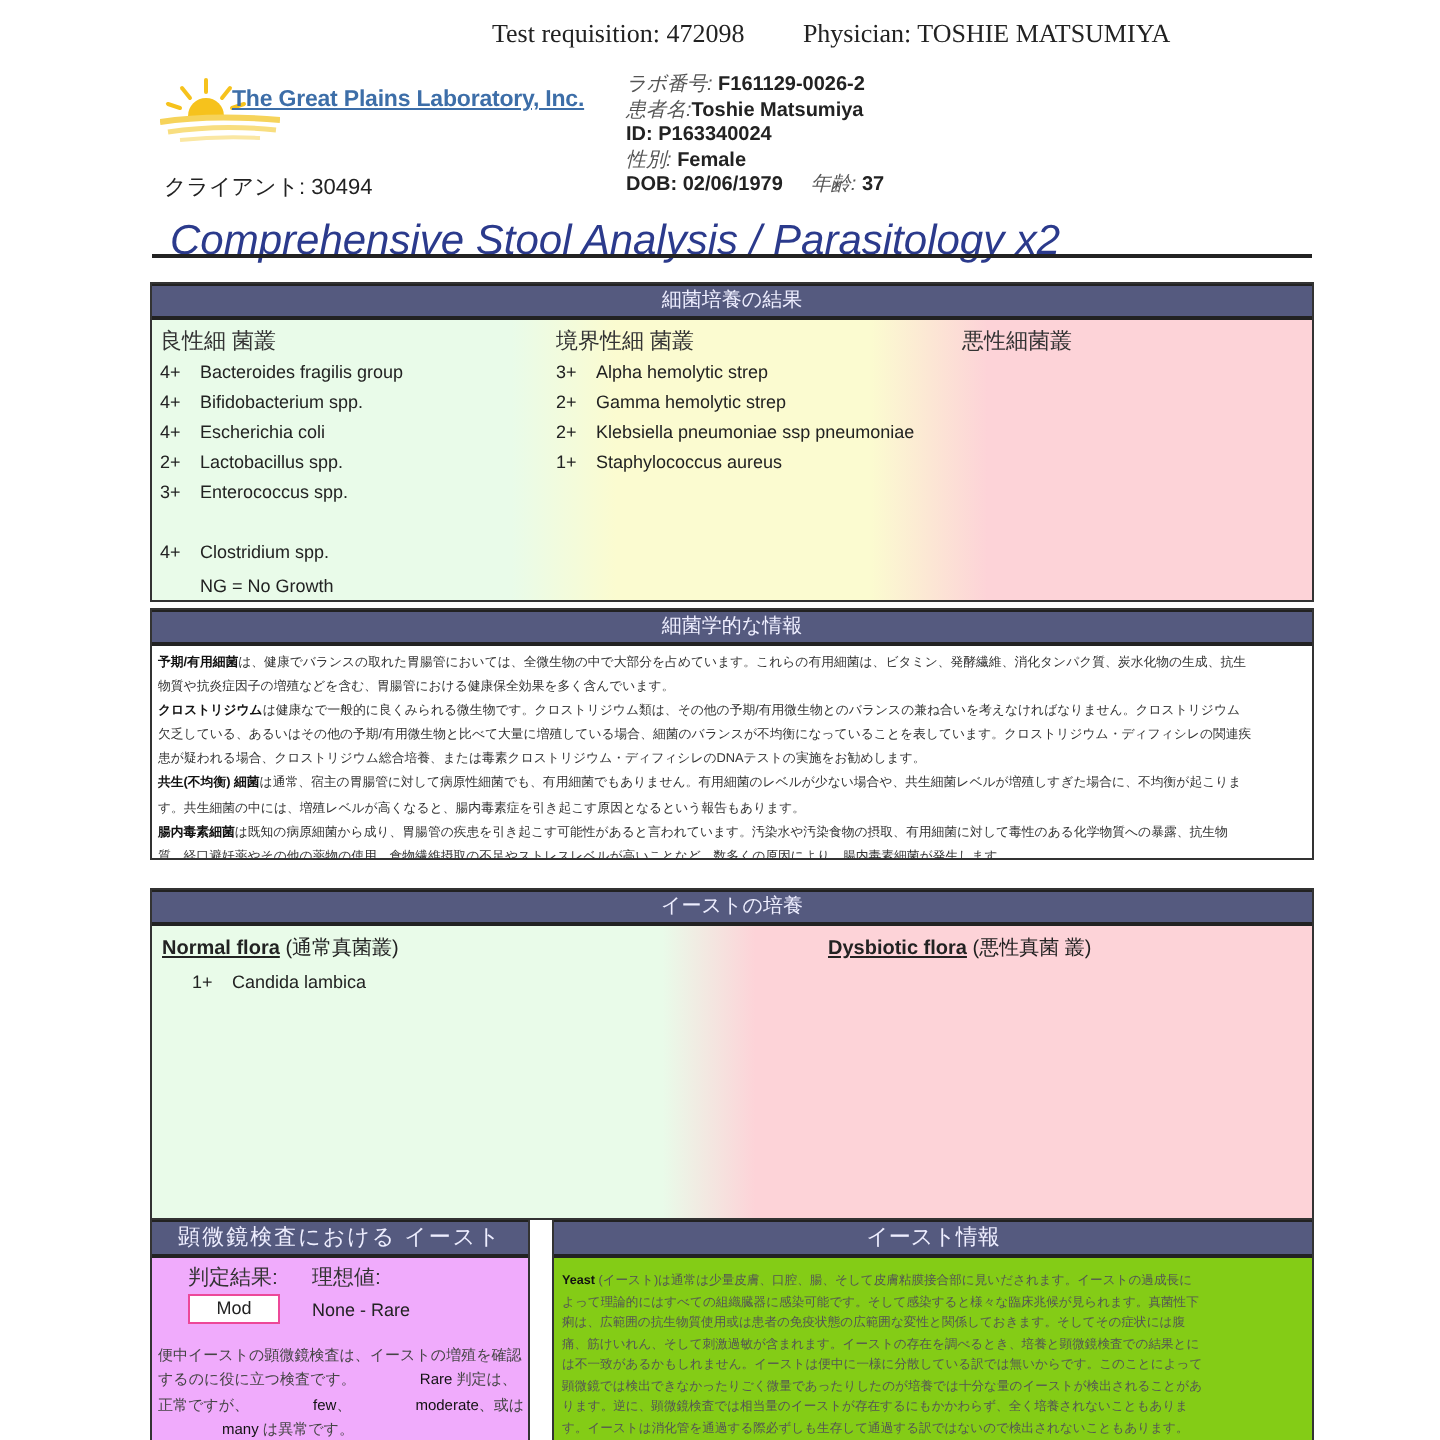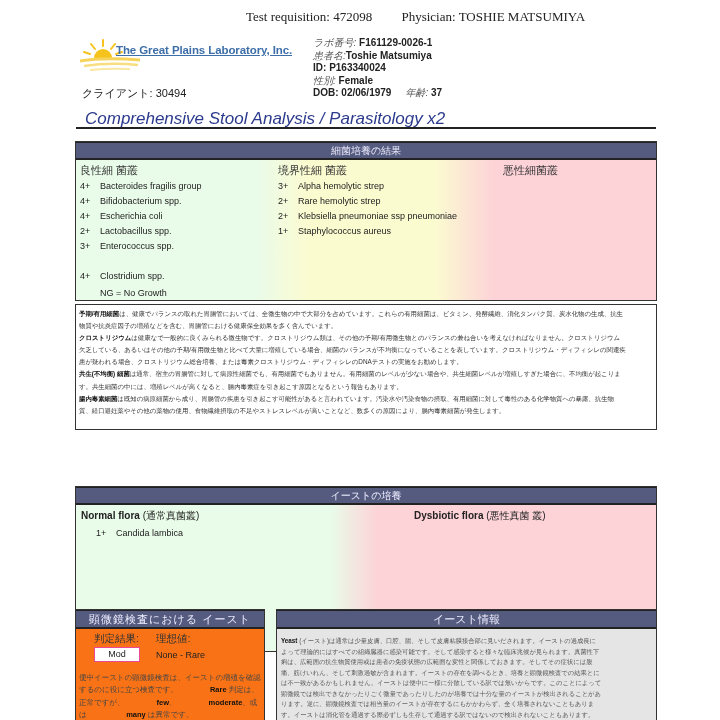--- a/index.html
+++ b/index.html
@@ -16,54 +16,54 @@
 
   .client { position:absolute; left:82px; top:86px; font-size:11px; color:#222; }
   .client b { font-weight:normal; }
 
   .patient { position:absolute; left:313px; top:37px; font-size:10px; line-height:12.5px; color:#222; }
   .patient .row { white-space:nowrap; }
   .patient .lbl { color:#555; font-weight:normal;font-style:italic; }
   .patient .val { font-weight:bold; }
   .patient .age { margin-left:14px; }
 
-  .report-title { position:absolute; left:85px; top:109px; font-size:17px; font-style:italic;
+  .report-title { position:absolute; left:85px; top:109px; font-size:21px; font-style:italic;
                   color:#2b3a8c; white-space:nowrap; }
   .title-rule { position:absolute; left:76px; top:127px; width:580px; height:2px; background:#222; }
 
   .section { position:absolute; border:1px solid #333; box-sizing:border-box; overflow:hidden; }
   .sec-head { background:#555a7f; color:#eef; font-size:10px; text-align:center; height:15px;
               line-height:15px; border-bottom:2px solid #222; border-top:1px solid #222; }
 
   
   #bact { left:75px; top:141px; width:582px; height:160px;
           background:linear-gradient(to right,#e9fbe9 0%,#e9fbe9 31%,#fbfbd0 40%,#fbfbd0 62%,#fdd3d8 72%,#fdd3d8 100%); }
   .col-head { position:absolute; top:21px; font-size:11px; color:#333; }
   .bug { position:absolute; font-size:9px; color:#222; white-space:nowrap; }
   .bug .g { display:inline-block; width:20px; }
 
   #binfo { left:75px; top:304px; width:582px; height:126px; background:#fff; }
   #binfo .body { padding:3px 3px; font-size:6.4px; line-height:12.1px; color:#333; white-space:nowrap; }
   #binfo .body b { color:#111; }
 
   #yeast { left:75px; top:444px; width:582px; height:166px;
-           background:linear-gradient(to right,#e9fbe9 0%,#e9fbe9 44%,#fdd3d8 52%,#fdd3d8 100%);margin-top:42px; }
+           background:linear-gradient(to right,#e9fbe9 0%,#e9fbe9 44%,#fdd3d8 52%,#fdd3d8 100%); }
   .flora-head { position:absolute; top:22px; font-size:10px; color:#222; white-space:nowrap; }
-  .flora-head b { font-weight:bold; }
+  .flora-head b { font-weight:bold;text-decoration:underline; }
 
-  #micro { left:75px; top:609px; width:190px; height:111px; background:#f97316; border-bottom:none; }
+  #micro { left:75px; top:609px; width:190px; height:111px; background:#f0abfc; border-bottom:none; }
   #micro .sec-head { font-size:11px; letter-spacing:1px; height:16px; line-height:16px; }
   .mlab { position:absolute; top:22px; font-size:10.5px; color:#333;text-align:center; }
   .mbox { position:absolute; left:18px; top:37px; width:44px; height:13px; border:1px solid #ec4899;
           font-size:9px; text-align:center; line-height:13px; background:#fff; }
   .mval { position:absolute; left:80px; top:40px; font-size:9px; color:#222; }
   .mdesc { position:absolute; left:3px; top:62px; width:184px; font-size:7.5px; line-height:12.4px; color:#444; }
-  .mdesc b { color:#111; font-weight:bold;padding-left:32px; }
+  .mdesc b { color:#111; font-weight:normal;padding-left:32px; }
 
-  #yinfo { left:276px; top:609px; width:381px; height:111px; background:#e5e5e5; border-bottom:none; }
+  #yinfo { left:276px; top:609px; width:381px; height:111px; background:#84cc16; border-bottom:none; }
   #yinfo .sec-head { font-size:11px; height:16px; line-height:16px; }
   #yinfo .body { padding:7px 3px 0 4px; font-size:6.3px; line-height:10.5px; color:#555; white-space:nowrap; }
   #yinfo .body b { color:#111; }
 </style>
 </head>
 <body>
 
 <div class="top-line">
   <span>Test requisition: 472098</span>
   <span>Physician: TOSHIE MATSUMIYA</span>
@@ -85,51 +85,52 @@
   </svg>
   <div class="logo-text">The Great Plains Laboratory, Inc.</div>
 </div>
 
 <div class="client">
   <span>クライアント:</span>
   <b>30494</b>
 </div>
 
 <div class="patient">
-  <div class="row"><span class="lbl">ラボ番号:</span> <span class="val">F161129-0026-1</span></div>
+  <div class="row"><span class="lbl">ラボ番号:</span> <span class="val">F161129-0026-2</span></div>
   <div class="row"><span class="lbl">患者名:</span><span class="val">Toshie Matsumiya</span></div>
   <div class="row"><span class="val">ID:</span> <span class="val">P163340024</span></div>
   <div class="row"><span class="lbl">性別:</span> <span class="val">Female</span></div>
   <div class="row"><span class="val">DOB:</span> <span class="val">02/06/1979</span><span class="lbl age">年齢:</span> <span class="val">37</span></div>
 </div>
 
 <div class="report-title">Comprehensive Stool Analysis / Parasitology x2</div>
 <div class="title-rule"></div>
 
 <div class="section" id="bact">
   <div class="sec-head">細菌培養の結果</div>
   <div class="col-head" style="left:4px">良性細 菌叢</div>
   <div class="col-head" style="left:202px">境界性細 菌叢</div>
-  <div class="col-head" style="left:427px">悪性細菌叢</div>
+  <div class="col-head" style="left:405px">悪性細菌叢</div>
 
   <div class="bug" style="left:4px;top:39px"><span class="g">4+</span><span>Bacteroides fragilis group</span></div>
   <div class="bug" style="left:4px;top:54px"><span class="g">4+</span><span>Bifidobacterium spp.</span></div>
   <div class="bug" style="left:4px;top:69px"><span class="g">4+</span><span>Escherichia coli</span></div>
   <div class="bug" style="left:4px;top:84px"><span class="g">2+</span><span>Lactobacillus spp.</span></div>
   <div class="bug" style="left:4px;top:99px"><span class="g">3+</span><span>Enterococcus spp.</span></div>
   <div class="bug" style="left:4px;top:129px"><span class="g">4+</span><span>Clostridium spp.</span></div>
   <div class="bug" style="left:24px;top:146px">NG = No Growth</div>
 
   <div class="bug" style="left:202px;top:39px"><span class="g">3+</span><span>Alpha hemolytic strep</span></div>
-  <div class="bug" style="left:202px;top:54px"><span class="g">2+</span><span>Rare hemolytic strep</span></div>
+  <div class="bug" style="left:202px;top:54px"><span class="g">2+</span><span>Gamma hemolytic strep</span></div>
   <div class="bug" style="left:202px;top:69px"><span class="g">2+</span><span>Klebsiella pneumoniae ssp pneumoniae</span></div>
   <div class="bug" style="left:202px;top:84px"><span class="g">1+</span><span>Staphylococcus aureus</span></div>
 </div>
 
 <div class="section" id="binfo">
+  <div class="sec-head">細菌学的な情報</div>
   <div class="body">
     <div><b>予期/有用細菌</b><span>は、健康でバランスの取れた胃腸管においては、全微生物の中で大部分を占めています。これらの有用細菌は、ビタミン、発酵繊維、消化タンパク質、炭水化物の生成、抗生</span></div>
     <div><span>物質や抗炎症因子の増殖などを含む、胃腸管における健康保全効果を多く含んでいます。</span></div>
     <div><b>クロストリジウム</b><span>は健康なで一般的に良くみられる微生物です。クロストリジウム類は、その他の予期/有用微生物とのバランスの兼ね合いを考えなければなりません。クロストリジウム</span></div>
     <div><span>欠乏している、あるいはその他の予期/有用微生物と比べて大量に増殖している場合、細菌のバランスが不均衡になっていることを表しています。クロストリジウム・ディフィシレの関連疾</span></div>
     <div><span>患が疑われる場合、クロストリジウム総合培養、または毒素クロストリジウム・ディフィシレのDNAテストの実施をお勧めします。</span></div>
     <div><b>共生(不均衡) 細菌</b><span>は通常、宿主の胃腸管に対して病原性細菌でも、有用細菌でもありません。有用細菌のレベルが少ない場合や、共生細菌レベルが増殖しすぎた場合に、不均衡が起こりま</span></div>
     <div><span>す。共生細菌の中には、増殖レベルが高くなると、腸内毒素症を引き起こす原因となるという報告もあります。</span></div>
     <div><b>腸内毒素細菌</b><span>は既知の病原細菌から成り、胃腸管の疾患を引き起こす可能性があると言われています。汚染水や汚染食物の摂取、有用細菌に対して毒性のある化学物質への暴露、抗生物</span></div>
     <div><span>質、経口避妊薬やその他の薬物の使用、食物繊維摂取の不足やストレスレベルが高いことなど、数多くの原因により、腸内毒素細菌が発生します。</span></div>

